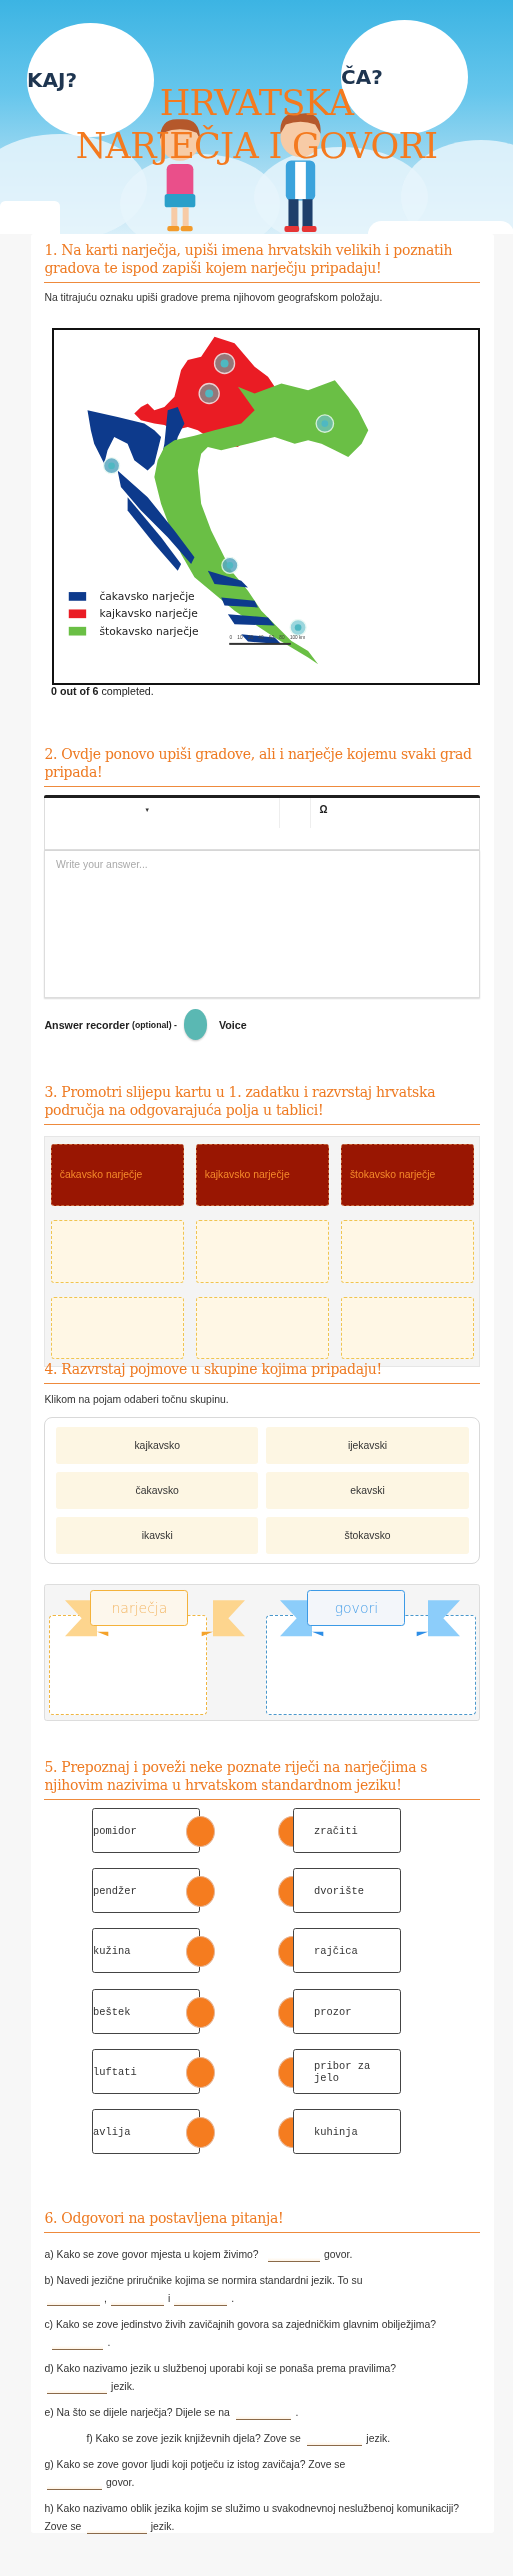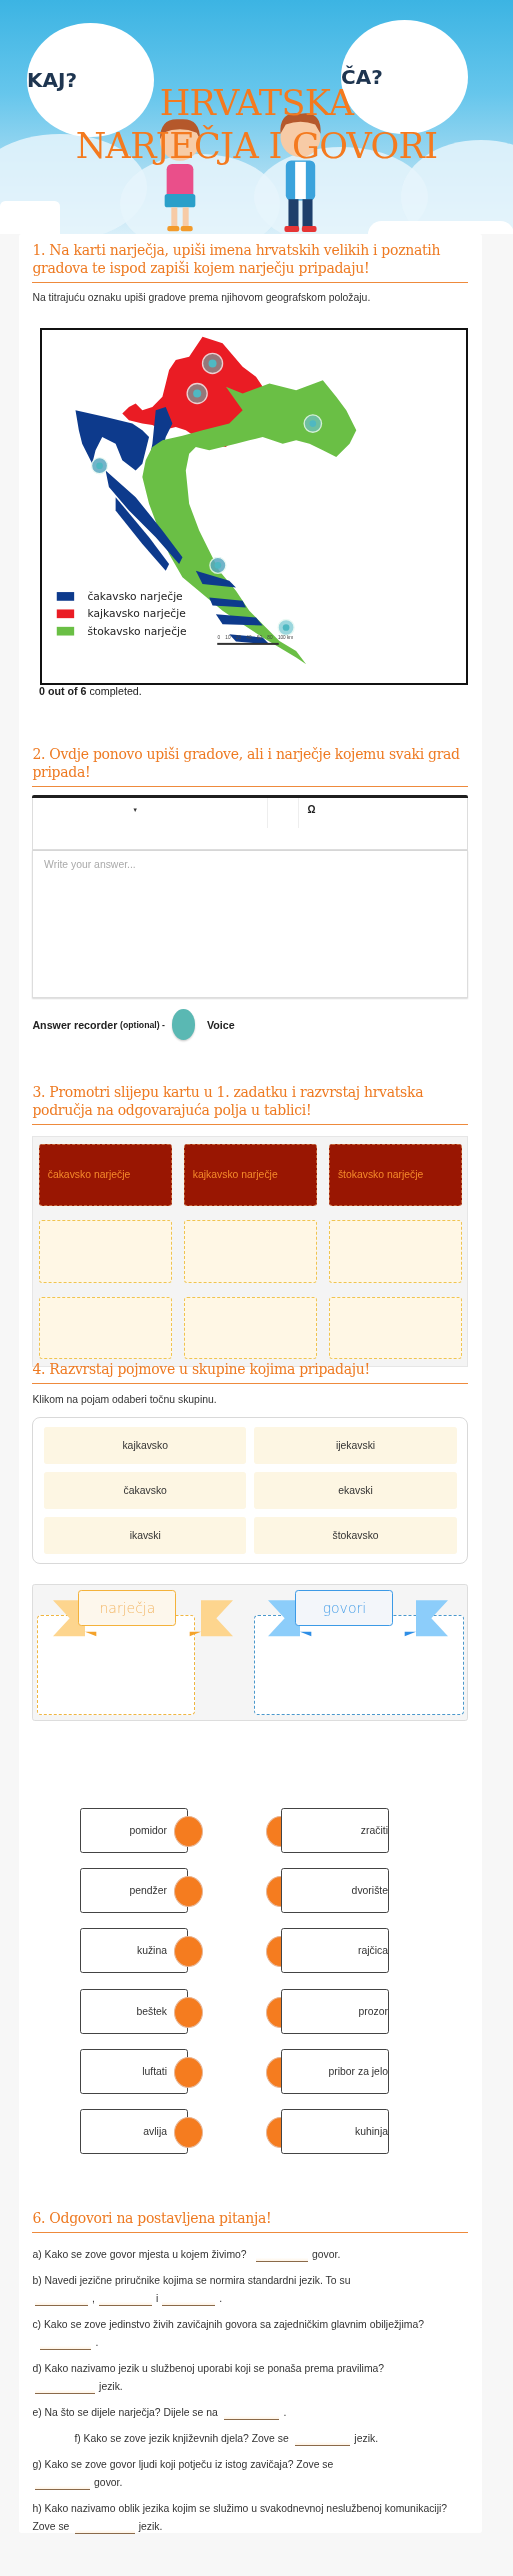--- a/index.html
+++ b/index.html
@@ -9,21 +9,21 @@
   .hero { position: absolute; left: 0; top: 0; width: 513px; height: 234px; overflow: hidden;
     background: linear-gradient(180deg, #3cb4e3 0%, #66c6ec 40%, #a9dcf2 75%, #d9eff9 100%); }
   .cloud { position: absolute; background: #fff; border-radius: 50%; }
   .bgcloud { position: absolute; background: #e6f4fb; border-radius: 50%; opacity: .85; }
   .bubble { position: absolute; background: #fff; border-radius: 50%; display: flex; align-items: center; justify-content: flex-start; }
   .bubble span { font-family: "DejaVu Sans", sans-serif; font-weight: bold; font-size: 20px; color: #1e3550; }
   .kid { position: absolute; }
   .hero-title { position: absolute; left: 0; top: 82px; width: 513px; text-align: center; font-family: "DejaVu Serif", serif; color: #f47a1f; font-size: 35px; line-height: 43px; letter-spacing: -0.7px; }
 
   
-  .card { position: absolute; left: 19px; top: 234px; width: 463px; height: 2299px; background: #fff; border-radius: 2.7px; }
+  .card { position: absolute; left: 31px; top: 234px; width: 463px; height: 2299px; background: #fff; border-radius: 2.7px; }
   .q { position: absolute; left: 13.4px; width: 436px; }
   .q-title { font-family: "DejaVu Serif", serif; color: #ee7a22; font-size: 14px; line-height: 18px; padding-bottom: 5.3px; border-bottom: 1px solid #ee8a3c; letter-spacing: -0.3px; }
   .q-sub { font-size: 10.4px; color: #333; margin-top: 9.4px; }
 
   
   .map-frame { position: absolute; left: 8px; top: 329px; width: 428px; height: 357px; border: 2px solid #111; background: #fff; }
   .progress { position: absolute; left: 20px; top: 685px; font-size: 10.7px; color: #222; }
   .progress b { font-weight: bold; }
 
   
@@ -51,21 +51,21 @@
   .buckets { position: absolute; left: 13.4px; top: 1343px; width: 436px; height: 137px; background: #f5f5f5; border: 0.7px solid #ddd; border-radius: 2.7px; }
   .bucket { position: absolute; top: 30px; width: 158px; height: 100px; border-radius: 4px; background: #fff; }
   .bucket.y { left: 4px; border: 1.3px dashed #f0b640; }
   .bucket.b { left: 168px; width: 159px; border: 1.3px dashed #4a98cc; }
   .ribbon { position: absolute; top: 5.3px; width: 94px; height: 36px; border-radius: 3.3px; display: flex; align-items: center; justify-content: center; font-size: 14px; font-family: "DejaVu Sans", sans-serif; font-weight: 300; }
   .ribbon.y { left: 33px; background: #fdf7ec; border: 1.3px solid #f4b23a; color: #f3b868; }
   .ribbon.b { left: 197px; background: #f3f6fa; border: 1.3px solid #3c9ae6; color: #4aa0e8; }
 
   
   .match-row { position: absolute; left: 28px; width: 381px; height: 47px; }
-  .mbox { position: absolute; top: 0; width: 108px; height: 45px; border: 1px solid #444; border-radius: 2.7px; background: #fff; display: flex; align-items: center; justify-content: flex-end; font-size: 10.4px; color: #333; }
+  .mbox { position: absolute; top: 0; width: 108px; height: 45px; border: 1px solid #444; border-radius: 2.7px; background: #fff; display: flex; align-items: center; justify-content: flex-start; font-size: 10.4px; color: #333; font-family: Liberation Mono, monospace; }
   .mbox.l { left: 0; padding-right: 20px; }
   .mbox.r { left: 267px; padding-left: 20px; }
   .dot { position: absolute; top: 8px; width: 29px; height: 31px; border-radius: 50%; background: #f57c1f; border: 1px solid #e7b595; }
   .dot.l { left: 94px; }
   .dot.r { left: 253px; }
 
   
   .qa { position: absolute; left: 13.4px; width: 436px; font-size: 10.4px; color: #333; line-height: 18px; }
   .blank { display: inline-block; width: 55px; border-bottom: 1px solid #8a6a4a; height: 12px; vertical-align: -4px; margin: 0 4px; background: linear-gradient(180deg, transparent 70%, #fff4e6 100%); }
 </style>
@@ -275,20 +275,23 @@
     <svg style="position:absolute;left:235px;top:10px;" width="180" height="50" viewBox="0 0 270 75">
       <polygon points="0,8 48,8 48,62 0,62 25,35" fill="#8ccdfa"></polygon>
       <polygon points="270,8 222,8 222,62 270,62 245,35" fill="#8ccdfa"></polygon>
       <polygon points="48,55 65,62 65,55" fill="#2e8ee6"></polygon>
       <polygon points="222,55 205,62 205,55" fill="#2e8ee6"></polygon>
     </svg>
     <div class="ribbon y" style="left:45px;width:98px;top:5.3px;">narječja</div>
     <div class="ribbon b" style="left:262px;width:98px;top:5.3px;">govori</div>
   </div>
 
+  <div class="q" style="top:1524px;">
+    <div class="q-title">5. Prepoznaj i poveži neke poznate riječi na narječjima s njihovim nazivima u hrvatskom standardnom jeziku!</div>
+  </div>
 
   <div class="match-row" style="left:61px;top:1574px;">
     <div class="mbox l">
         <span>pomidor</span>
       </div>
     <div class="dot l"></div>
     <div class="dot r" style="left:186px;"></div>
     <div class="mbox r" style="left:201px;">
         <span>zračiti</span>
       </div>

